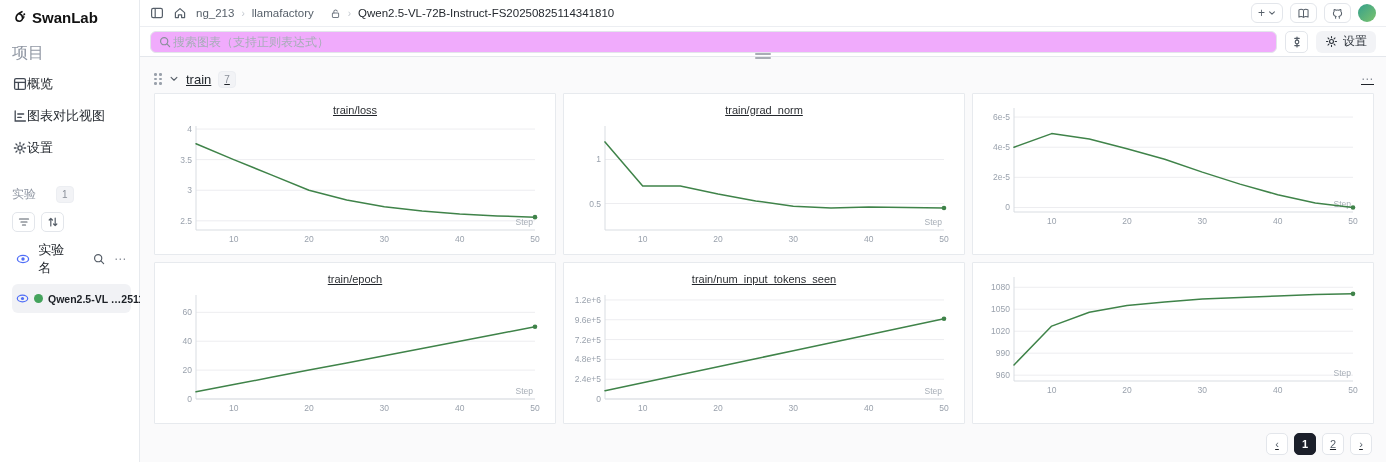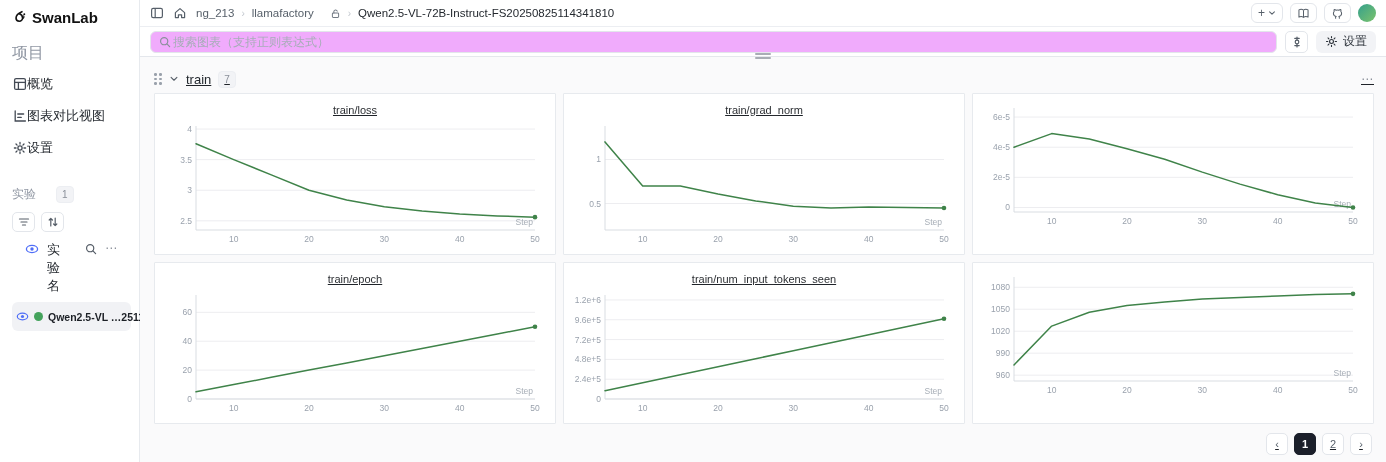--- a/index.html
+++ b/index.html
@@ -15,21 +15,21 @@
   .sidebar { width:140px; min-width:140px; border-right:1px solid #e7eaee; padding:9px 8px 0 12px; background:#fff; }
   .logo-row { display:flex; align-items:center; gap:5px; font-weight:bold; font-size:15px; color:#111; }
   .side-label { color:#9097a3; font-size:16px; margin:17px 0 2px; }
   .menu { margin-top:4px; }
   .menu-item { display:flex; align-items:center; gap:0; padding:7px 0; font-size:13px; color:#24292f; cursor:pointer; }
   .micon { width:15px; height:15px; display:flex; align-items:center; justify-content:center; color:#434a54; }
   .exp-head { display:flex; align-items:center; gap:20px; margin-top:22px; color:#9097a3; font-size:12px; }
   .badge { background:#f2f3f6; color:#8a8f99; font-size:10px; padding:0 5px; border-radius:4px; line-height:15px; border:1px solid #eceef2; }
   .tool-row { display:flex; gap:6px; margin:9px 0 4px; }
   .tool-btn { width:23px; height:20px; border:1px solid #e3e6eb; border-radius:5px; display:flex; align-items:center; justify-content:center; background:#fff; color:#565e68; }
-  .expname-row { display:flex; align-items:flex-start; gap:8px; margin:9px 13px 7px; color:#24292f; font-size:13px; }
+  .expname-row { display:flex; align-items:center; gap:8px; margin:9px 4px 7px; color:#24292f; font-size:13px; }
   .expname-row .spacer { flex:1; }
   .exp-item { display:flex; align-items:center; gap:5px; background:#f1f2f5; border-radius:6px; padding:7px 4px; font-weight:bold; font-size:10.5px; color:#1c2026; white-space:nowrap; }
   .dot { width:9px; height:9px; border-radius:50%; background:#44a35c; flex:none; }
   .ellipsis { color:#8a8f99; font-size:12px; letter-spacing:1px; }
 
   
   .main { flex:1; display:flex; flex-direction:column; min-width:0; }
   .topbar { height:27px; border-bottom:1px solid #eceef2; display:flex; align-items:center; padding:0 10px; gap:9px; flex:none; }
   .icon-plain { color:#57606a; display:flex; align-items:center; }
   .crumb { font-size:11.5px; color:#57606a; display:flex; align-items:center; gap:7px; white-space:nowrap; }

